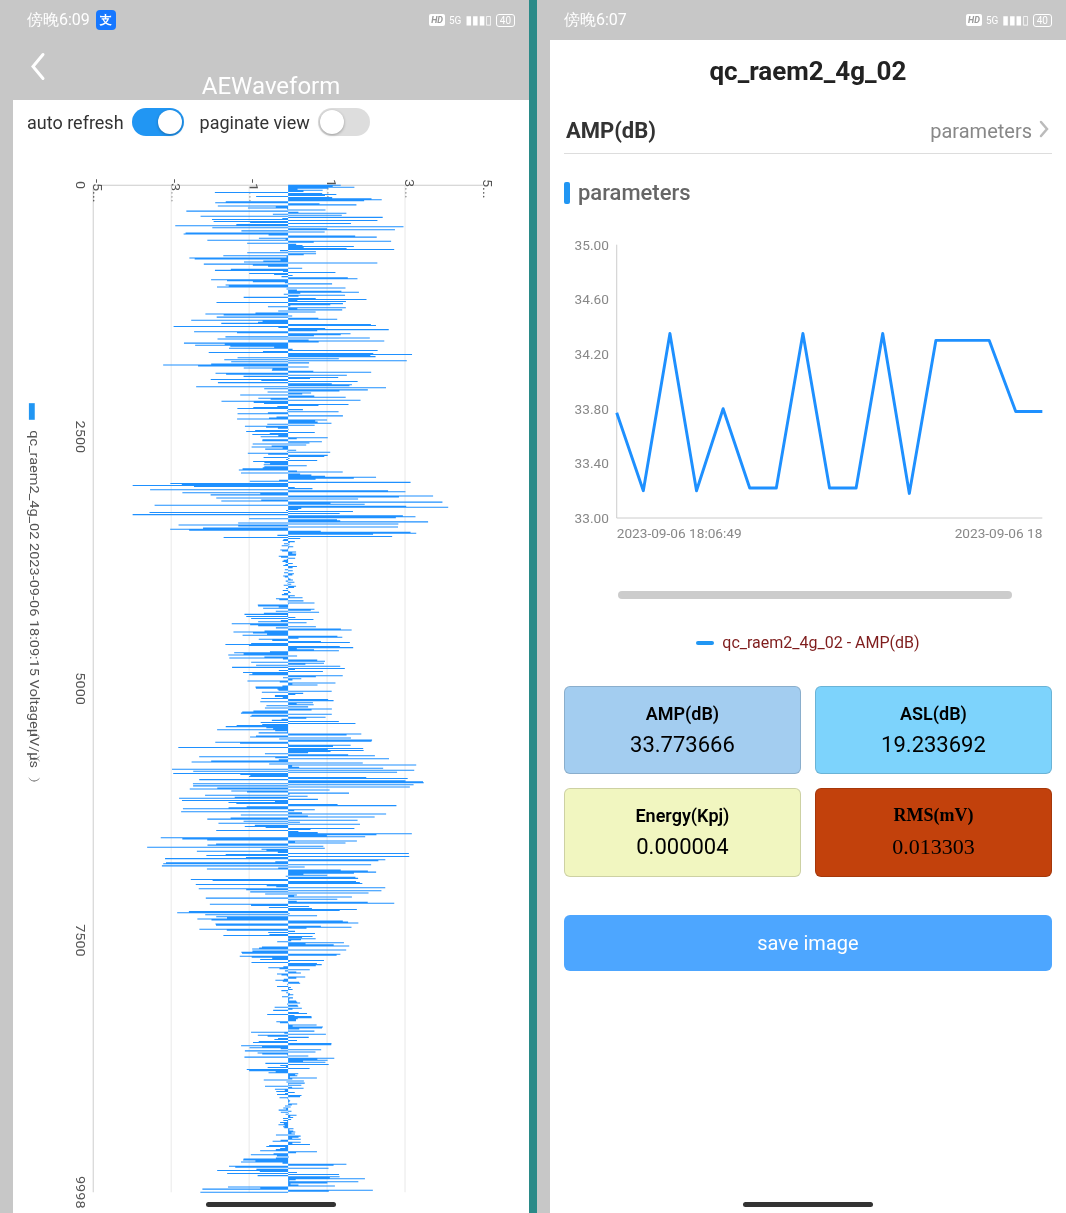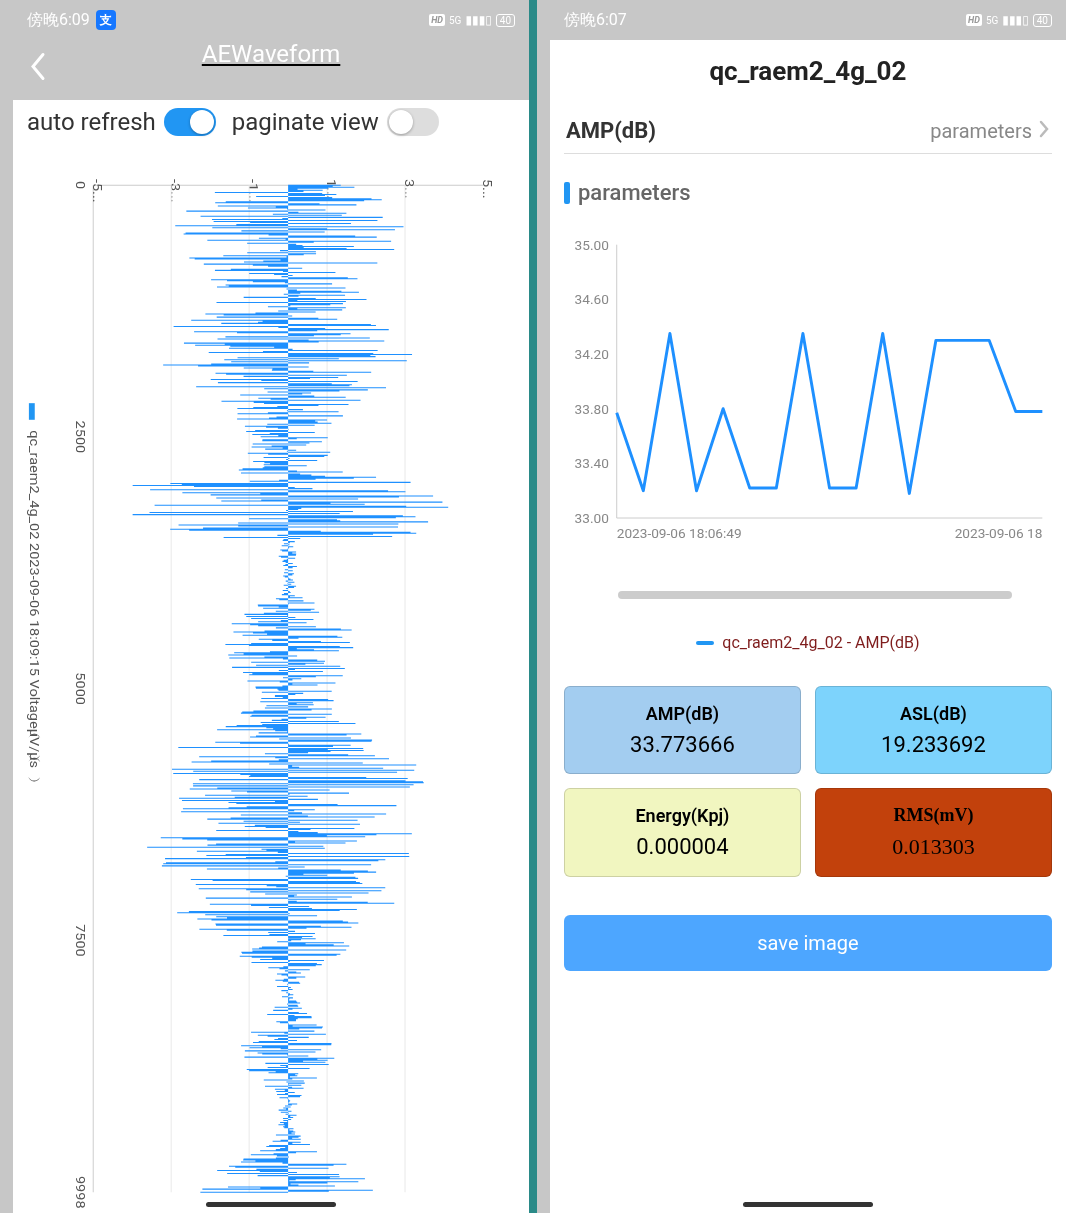--- a/index.html
+++ b/index.html
@@ -46,36 +46,35 @@
     background:#fff; color:#999; font-size:9px; padding:1px 2px; border-radius:2px; font-weight:bold;font-style:italic;
   }
   .sig-5g { font-size:10px; color:#fff; }
   .batt {
     border:1px solid #fff; border-radius:3px; padding:0 3px; font-size:10px;
   }
   .nav-bar {
     height: 60px;
     background: #c7c7c7;
     display: flex;
-    align-items: flex-start;
+    align-items: flex-end;
     justify-content: center;
     position: relative;
-    text-decoration: underline;
   }
   .nav-back {
     position: absolute; left: 12px; top: 50%; transform: translateY(-50%);
     color: #fff; font-size: 28px; cursor: pointer; padding: 4px;
   }
   .nav-title {
     color: #fff; font-size: 24px; font-weight: 400;
   }
   
   .toggle-row {
     display: flex; align-items: center; gap: 8px; padding: 8px 14px;
-    font-size: 24px; color: #333;
+    font-size: 18px; color: #333;
   }
   .switch {
     width: 52px; height: 28px; border-radius: 14px; position: relative;
     cursor: pointer;
   }
   .switch.on { background: #2196f3; }
   .switch.off { background: #ddd; }
   .switch .knob {
     position: absolute; top: 2px; width: 24px; height: 24px; border-radius: 50%;
     background: #fff; box-shadow: 0 1px 3px rgba(0,0,0,.3);

